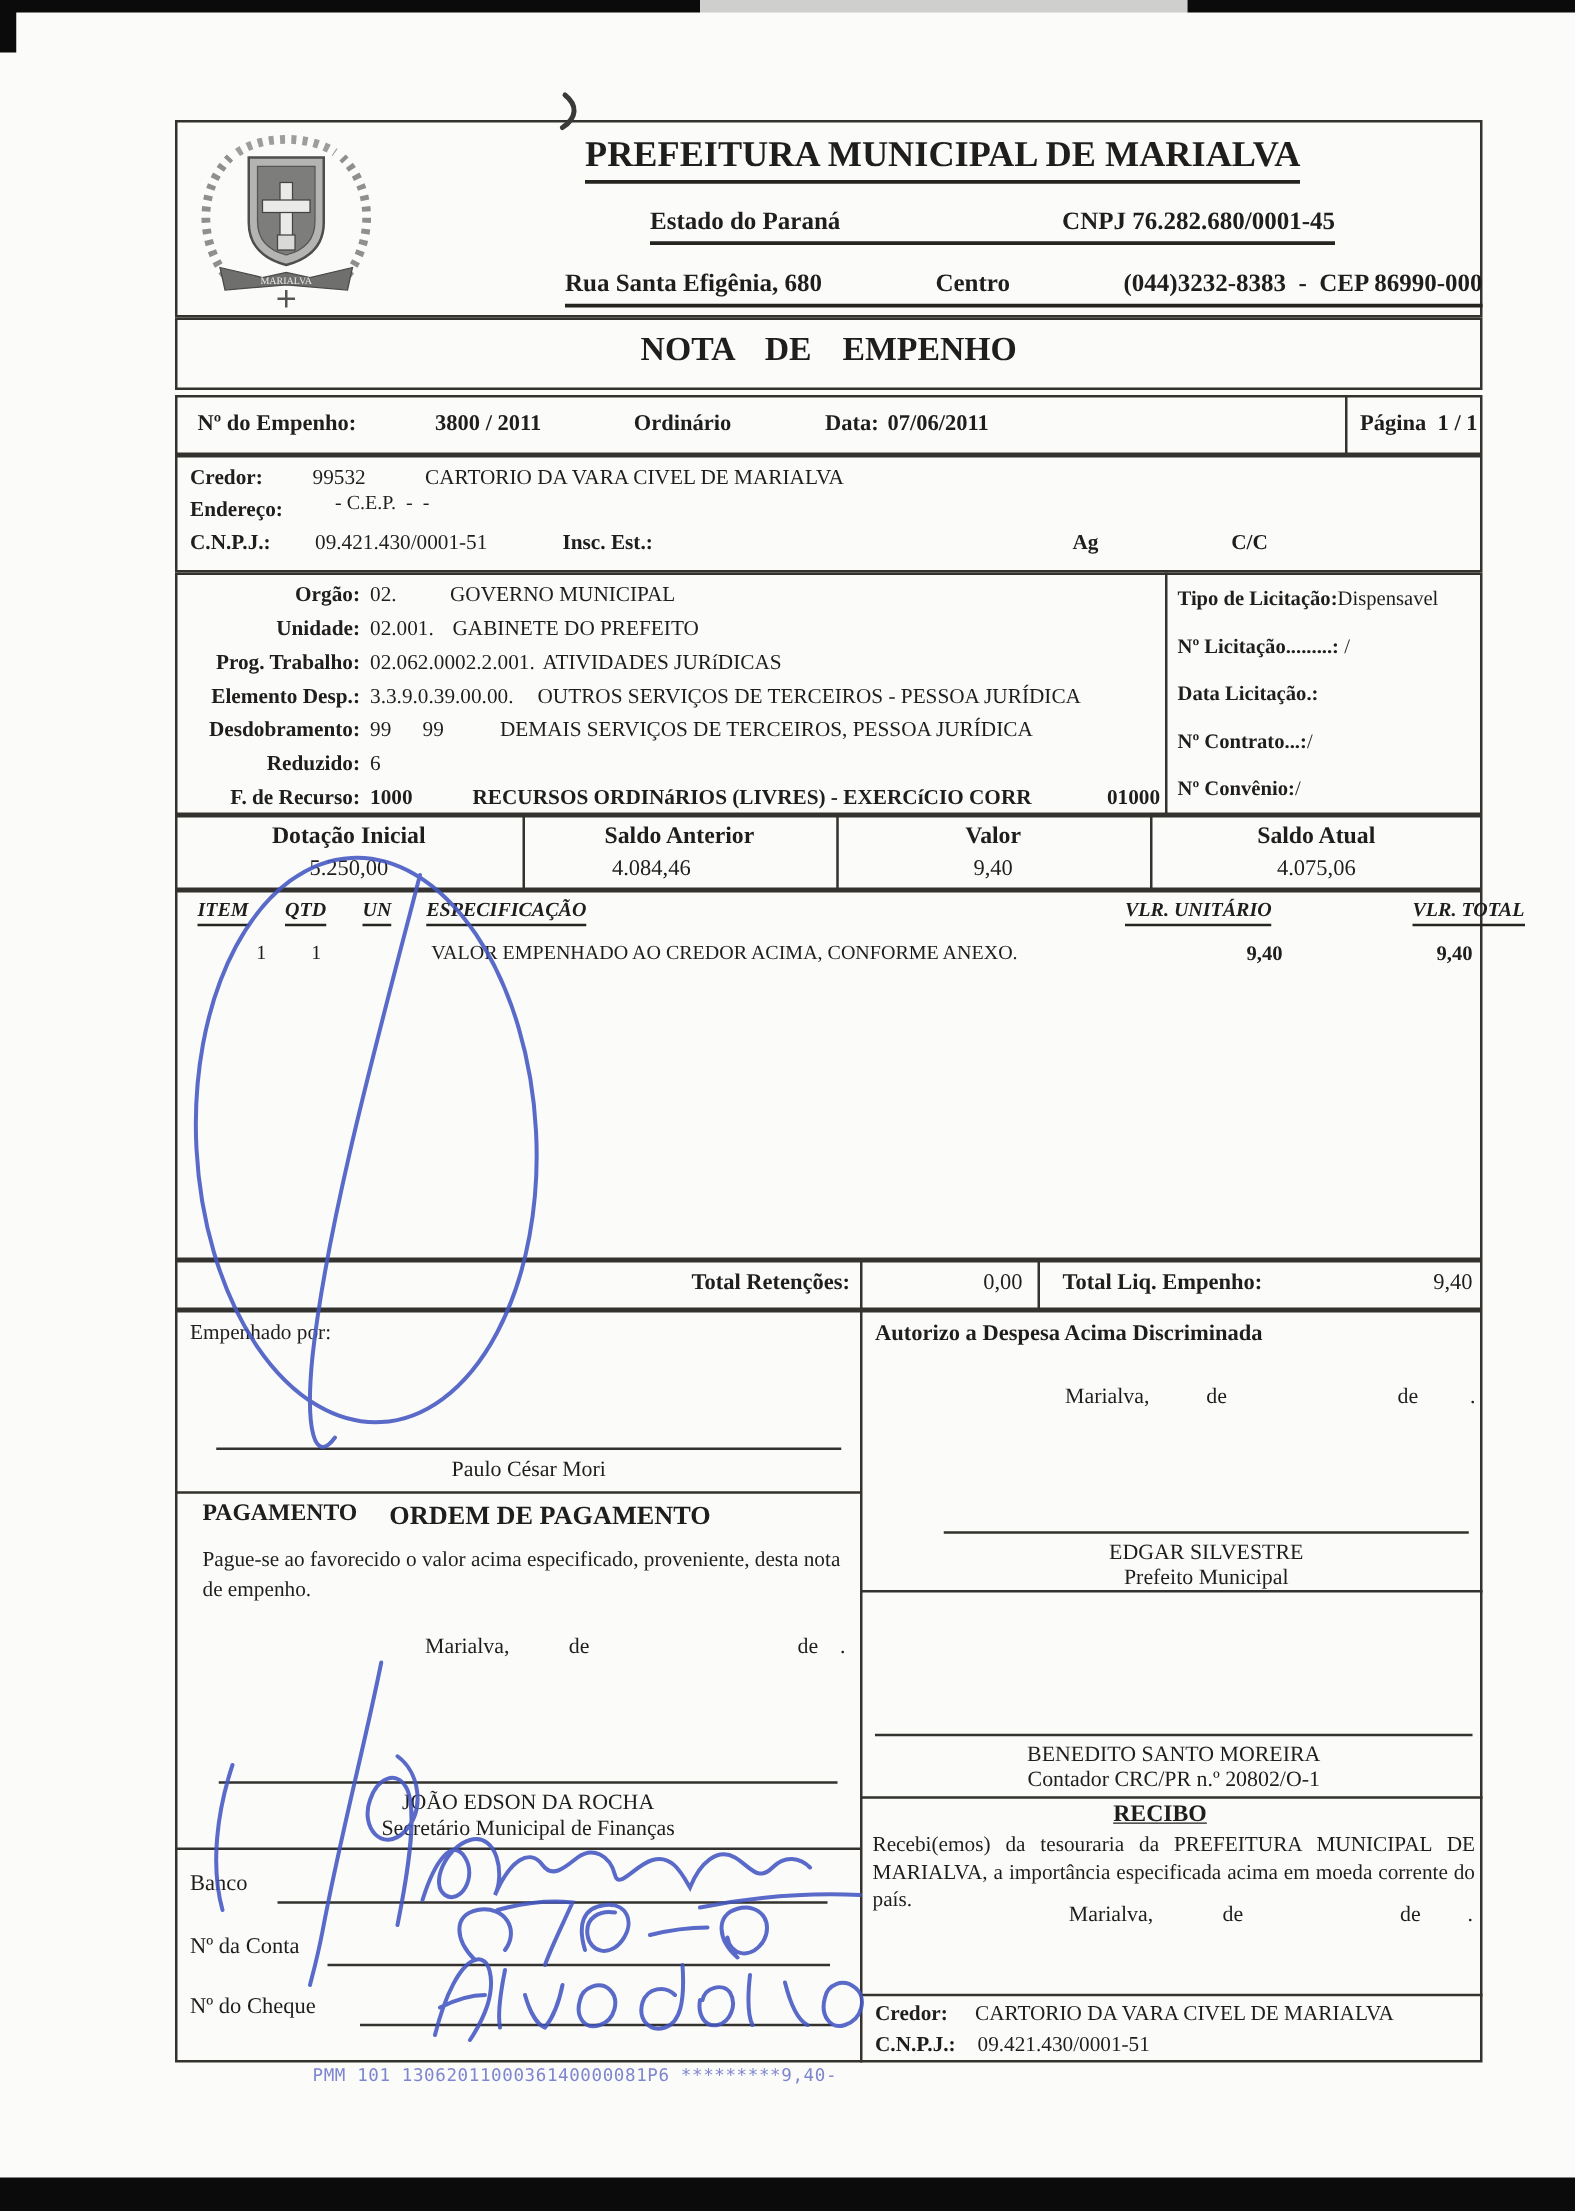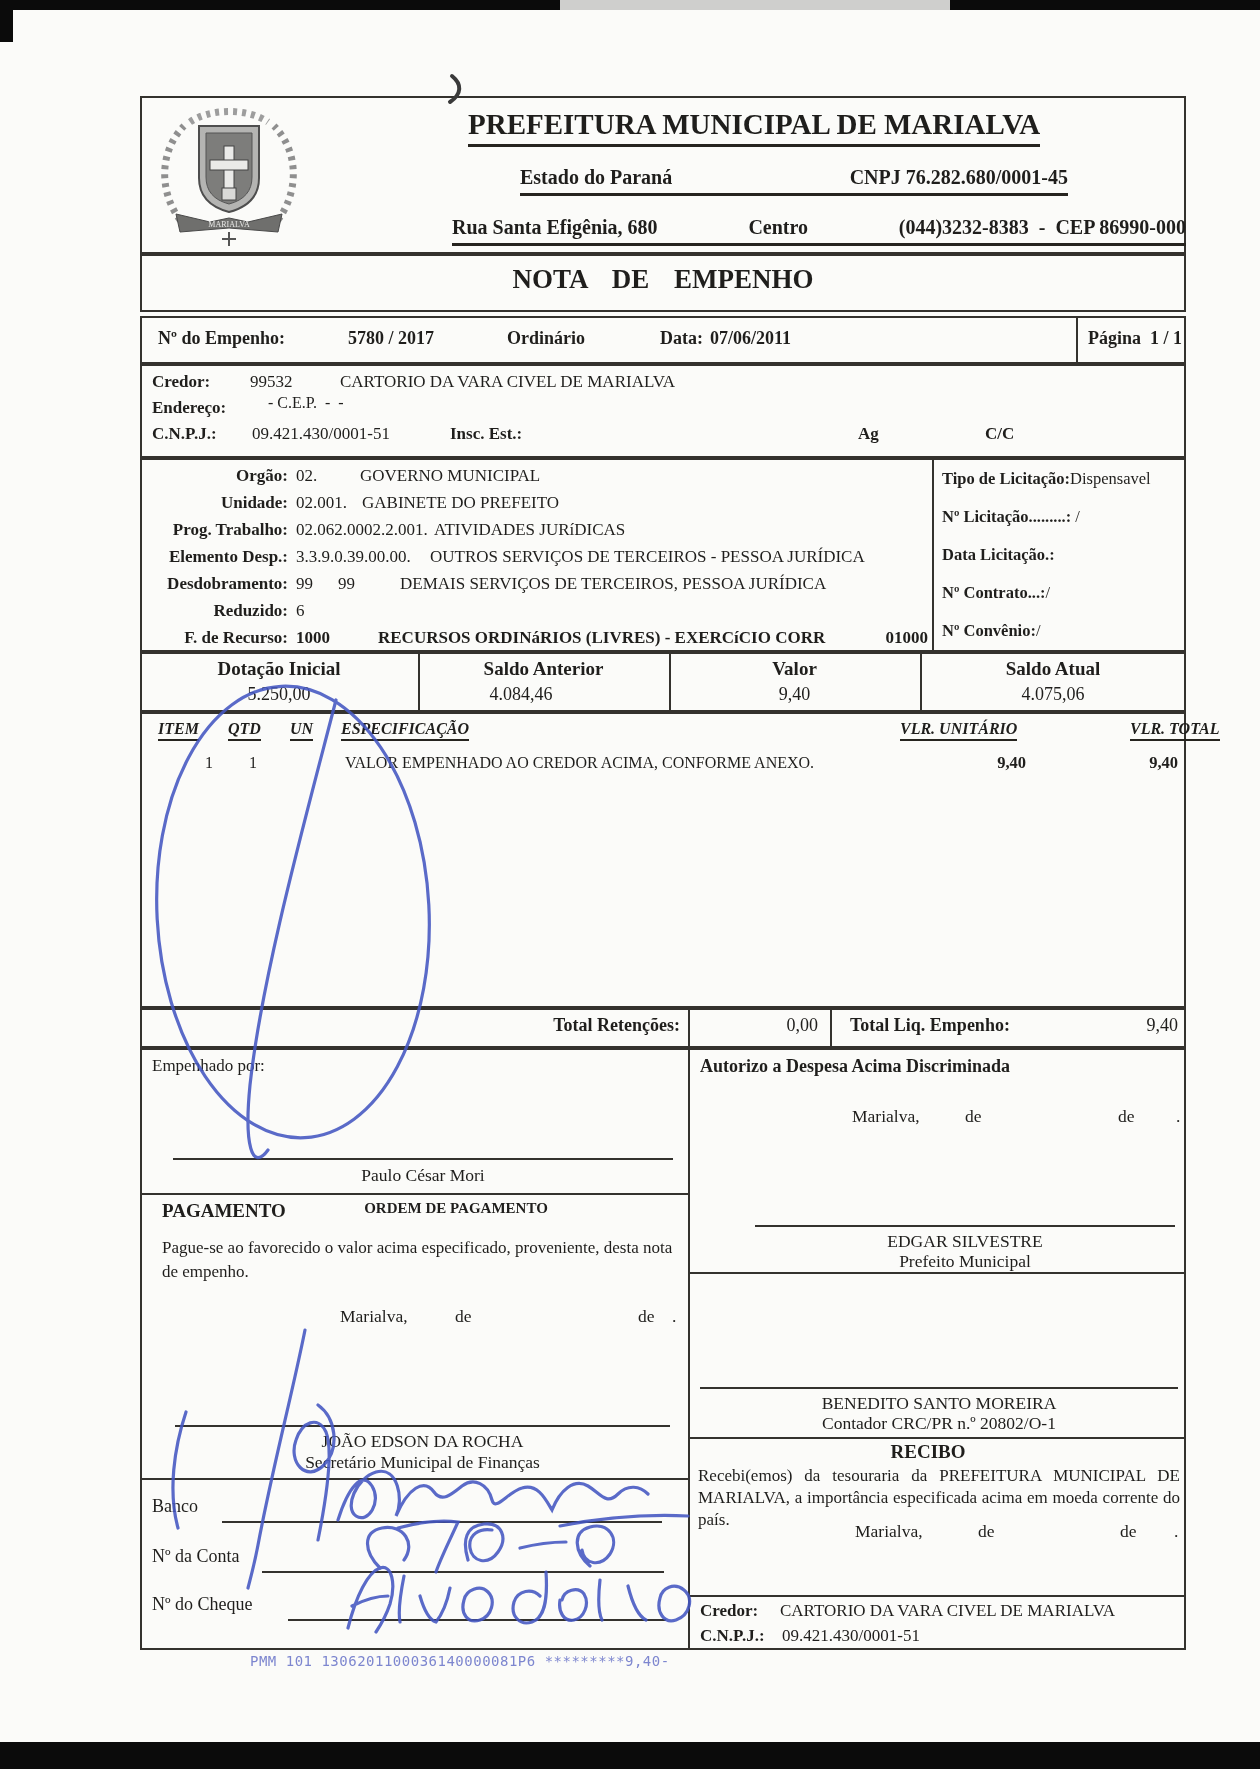--- a/index.html
+++ b/index.html
@@ -62,21 +62,21 @@
     <span class="b" style="font-size:20px;">Centro</span>
     <span class="b pre" style="font-size:20px;">(044)3232-8383  -  CEP 86990-000</span>
   </div>
 
   <div class="box" style="left:140px;top:254px;width:1046px;height:58px;"></div>
   <div class="t b c" style="left:140px;top:264px;width:1046px;font-size:27px;word-spacing:18px;">NOTA  DE  EMPENHO</div>
 
   <div class="box" style="left:140px;top:316px;width:1046px;height:48px;"></div>
   <div class="vline" style="left:1076px;top:316px;height:48px;"></div>
   <div class="t b" style="left:158px;top:328px;">Nº do Empenho:</div>
-  <div class="t b" style="left:348px;top:328px;">5780 / 2017</div>
+  <div class="t b" style="left:348px;top:328px;">3800 / 2011</div>
   <div class="t b" style="left:507px;top:328px;">Ordinário</div>
   <div class="t b" style="left:660px;top:328px;">Data:</div>
   <div class="t b" style="left:710px;top:328px;">07/06/2011</div>
   <div class="t b" style="left:1088px;top:328px;">Página</div>
   <div class="t b" style="left:1150px;top:328px;">1 / 1</div>
 
   <div class="box" style="left:140px;top:364px;width:1046px;height:94px;"></div>
   <div class="t b" style="left:152px;top:372px;font-size:17px;">Credor:</div>
   <div class="t" style="left:250px;top:372px;font-size:17px;">99532</div>
   <div class="t" style="left:340px;top:372px;font-size:17px;">CARTORIO DA VARA CIVEL DE MARIALVA</div>
@@ -178,21 +178,21 @@
   <div class="hline" style="left:140px;top:1478px;width:548px;"></div>
   <div class="hline" style="left:688px;top:1272px;width:498px;"></div>
   <div class="hline" style="left:688px;top:1437px;width:498px;"></div>
   <div class="hline" style="left:688px;top:1595px;width:498px;"></div>
 
   <div class="t" style="left:152px;top:1056px;font-size:17px;">Empenhado por:</div>
   <div class="hline" style="left:173px;top:1158px;width:500px;"></div>
   <div class="t c" style="left:173px;top:1165px;width:500px;font-size:17.5px;">Paulo César Mori</div>
 
   <div class="t b" style="left:162px;top:1200px;font-size:19px;">PAGAMENTO</div>
-  <div class="t b c" style="left:220px;top:1200px;width:440px;font-size:15px;margin-left:16px;">ORDEM DE PAGAMENTO</div>
+  <div class="t b c" style="left:220px;top:1200px;width:440px;font-size:21px;">ORDEM DE PAGAMENTO</div>
   <div class="t wrap" style="left:162px;top:1236px;width:520px;font-size:17px;line-height:1.4;">Pague-se ao favorecido o valor acima especificado, proveniente, desta nota de empenho.</div>
   <div class="t" style="left:340px;top:1306px;font-size:17.5px;">Marialva,</div>
   <div class="t" style="left:455px;top:1306px;font-size:17.5px;">de</div>
   <div class="t" style="left:638px;top:1306px;font-size:17.5px;">de</div>
   <div class="t" style="left:672px;top:1306px;font-size:17.5px;">.</div>
   <div class="hline" style="left:175px;top:1425px;width:495px;"></div>
   <div class="t c" style="left:175px;top:1431px;width:495px;font-size:17.5px;">JOÃO EDSON DA ROCHA</div>
   <div class="t c" style="left:175px;top:1452px;width:495px;font-size:17.5px;">Secretário Municipal de Finanças</div>
 
   <div class="t" style="left:152px;top:1496px;">Banco</div>
@@ -208,21 +208,21 @@
   <div class="t" style="left:1118px;top:1106px;font-size:17.5px;">de</div>
   <div class="t" style="left:1176px;top:1106px;font-size:17.5px;">.</div>
   <div class="hline" style="left:755px;top:1225px;width:420px;"></div>
   <div class="t c" style="left:755px;top:1231px;width:420px;font-size:17.5px;">EDGAR SILVESTRE</div>
   <div class="t c" style="left:755px;top:1251px;width:420px;font-size:17.5px;">Prefeito Municipal</div>
 
   <div class="hline" style="left:700px;top:1387px;width:478px;"></div>
   <div class="t c" style="left:700px;top:1393px;width:478px;font-size:17.5px;">BENEDITO SANTO MOREIRA</div>
   <div class="t c" style="left:700px;top:1413px;width:478px;font-size:17.5px;">Contador CRC/PR n.º 20802/O-1</div>
 
-  <div class="t b c" style="left:688px;top:1441px;width:480px;font-size:19px;">RECIBO</div>
+  <div class="t b c" style="left:688px;top:1441px;width:480px;font-size:19px;text-decoration:underline;">RECIBO</div>
   <div class="t wrap" style="left:698px;top:1465px;width:482px;font-size:17px;line-height:1.3;text-align:justify;">Recebi(emos) da tesouraria da PREFEITURA MUNICIPAL DE MARIALVA, a importância especificada acima em moeda corrente do país.</div>
   <div class="t" style="left:855px;top:1521px;font-size:17.5px;">Marialva,</div>
   <div class="t" style="left:978px;top:1521px;font-size:17.5px;">de</div>
   <div class="t" style="left:1120px;top:1521px;font-size:17.5px;">de</div>
   <div class="t" style="left:1174px;top:1521px;font-size:17.5px;">.</div>
 
   <div class="t b" style="left:700px;top:1601px;font-size:17px;">Credor:</div>
   <div class="t" style="left:780px;top:1601px;font-size:17px;">CARTORIO DA VARA CIVEL DE MARIALVA</div>
   <div class="t b" style="left:700px;top:1626px;font-size:17px;">C.N.P.J.:</div>
   <div class="t" style="left:782px;top:1626px;font-size:17px;">09.421.430/0001-51</div>

